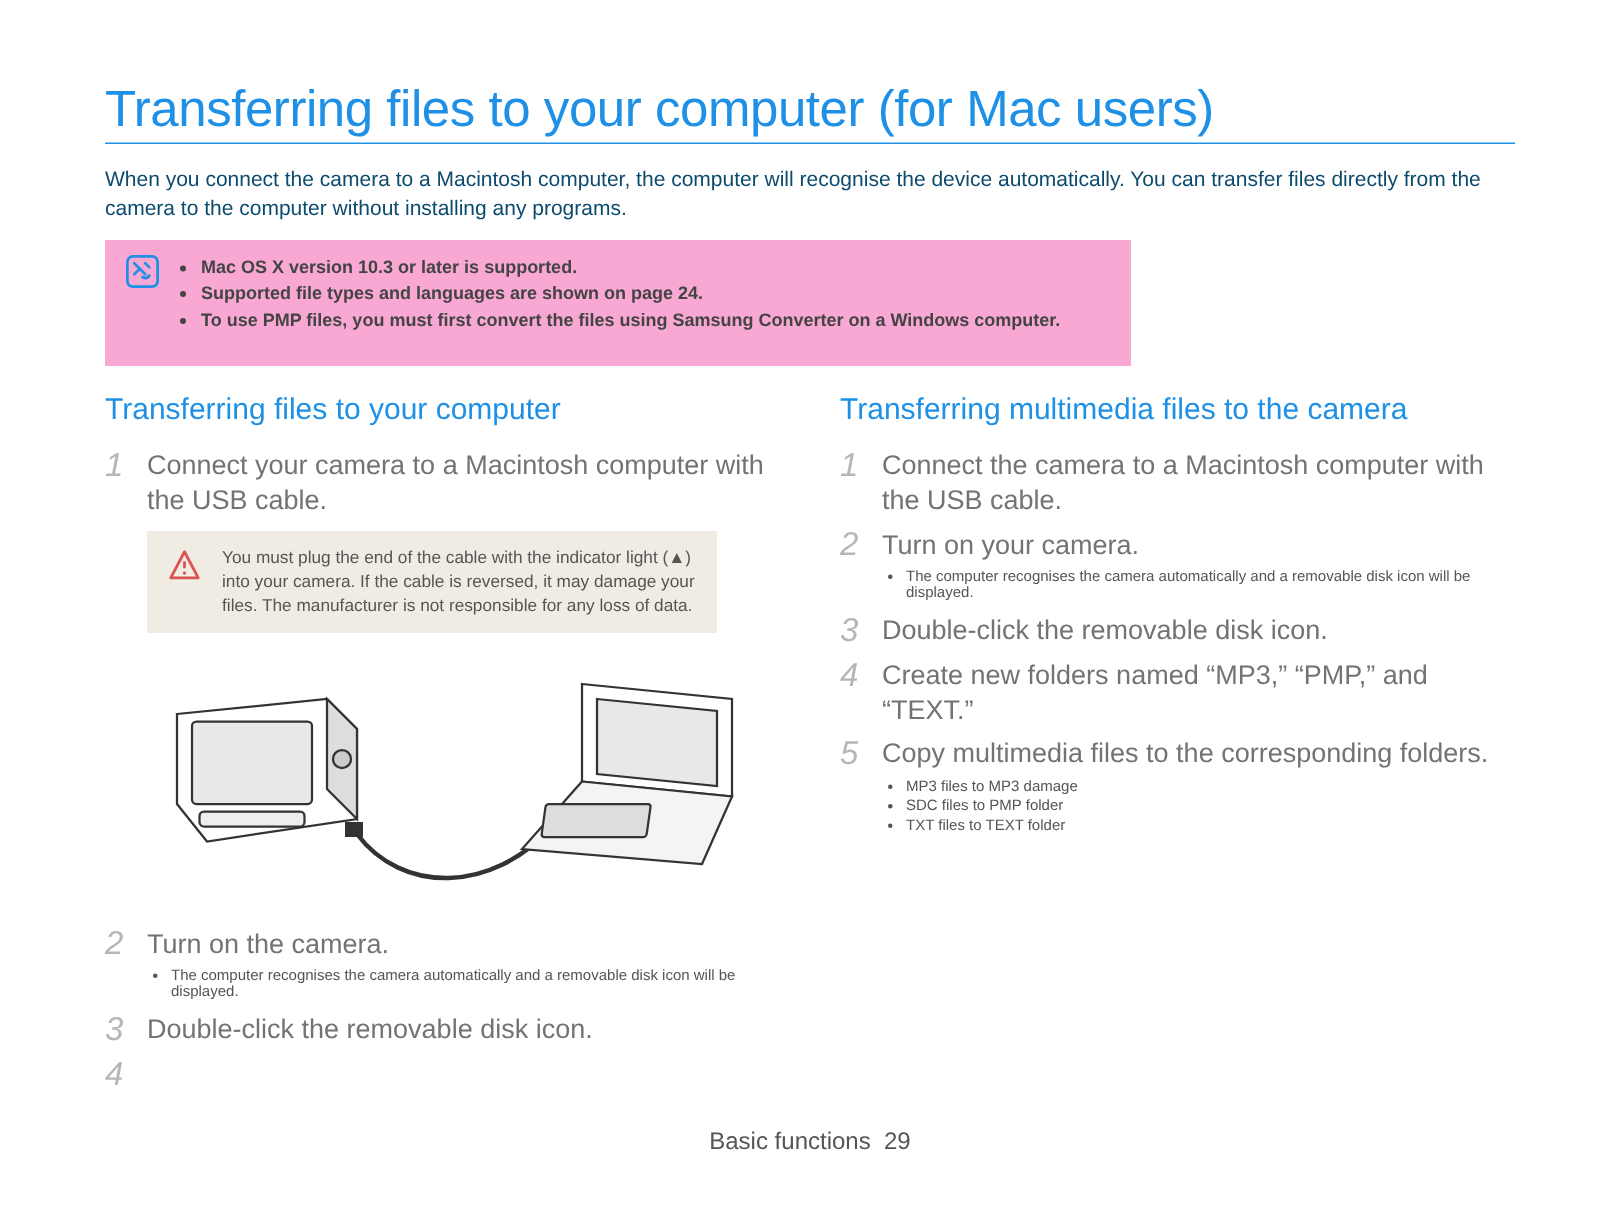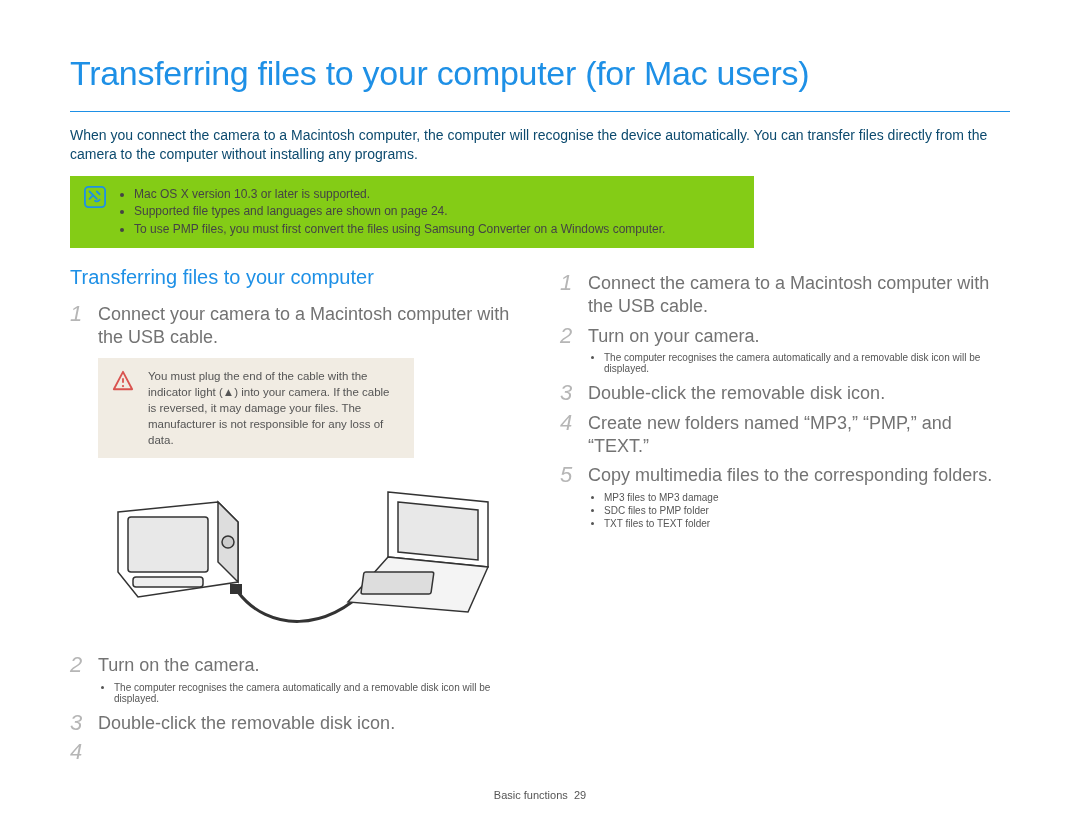--- a/index.html
+++ b/index.html
@@ -15,36 +15,37 @@
     padding: 54px 70px 20px 70px;
     box-sizing: border-box;
   }
   .title {
     color: #1e90e6;
     font-size: 34px;
     font-weight: 400;
     margin: 0 0 6px 0;
     letter-spacing: -0.3px;
     border-bottom: 1px solid #1e90e6;
-    padding-bottom: 18px;
+    padding-bottom: 2px;
     display: inline-block;
     width: 100%;
   }
   .intro {
     font-size: 14px;
     color: #0c4a6e;
     line-height: 1.35;
     margin: 8px 0 12px 0;
   }
   .notebox {
-    background: #84cc16;
-    padding: 10px 14px 10px 50px;
+    background: #f9a8d4;
+    padding: 10px 14px 22px 50px;
     position: relative;
     margin: 4px 0 18px 0;
     width: 620px;
+    font-weight: bold;
   }
   .notebox .noteicon {
     position: absolute;
     left: 14px;
     top: 10px;
     width: 22px;
     height: 22px;
   }
   .notebox ul {
     margin: 0;
@@ -95,21 +96,21 @@
     padding-left: 16px;
   }
   .subbullets li {
     margin: 2px 0;
   }
   .warnbox {
     background: #f1ece3;
     padding: 10px 14px 10px 50px;
     position: relative;
     margin: 8px 0 14px 28px;
-    width: 316px;
+    width: 380px;
     box-sizing: border-box;
   }
   .warnbox .warnicon {
     position: absolute;
     left: 14px;
     top: 12px;
     width: 22px;
     height: 22px;
   }
   .warnbox .warntext {
@@ -118,21 +119,21 @@
     line-height: 1.4;
   }
   .illustration {
     margin: 8px 0 12px 28px;
     width: 400px;
     height: 170px;
     position: relative;
   }
   .footer {
     text-align: center;
-    font-size: 11px;
+    font-size: 16px;
     color: #555;
     margin-top: 22px;
   }
 </style>
 </head>
 <body>
 
 <div class="page">
 
   <h1 class="title">Transferring files to your computer (for Mac users)</h1>
@@ -211,20 +212,21 @@
         <span class="stepnum">3</span>
         <span class="steptext">Double-click the removable disk icon.</span>
       </div>
 
       <div class="step">
         <span class="stepnum">4</span>
       </div>
     </div>
 
     <div class="col">
+      <h2 class="section-head">Transferring multimedia files to the camera</h2>
 
       <div class="step">
         <span class="stepnum">1</span>
         <span class="steptext">Connect the camera to a Macintosh computer with the USB cable.</span>
       </div>
 
       <div class="step">
         <span class="stepnum">2</span>
         <span class="steptext">Turn on your camera.</span>
       </div>

